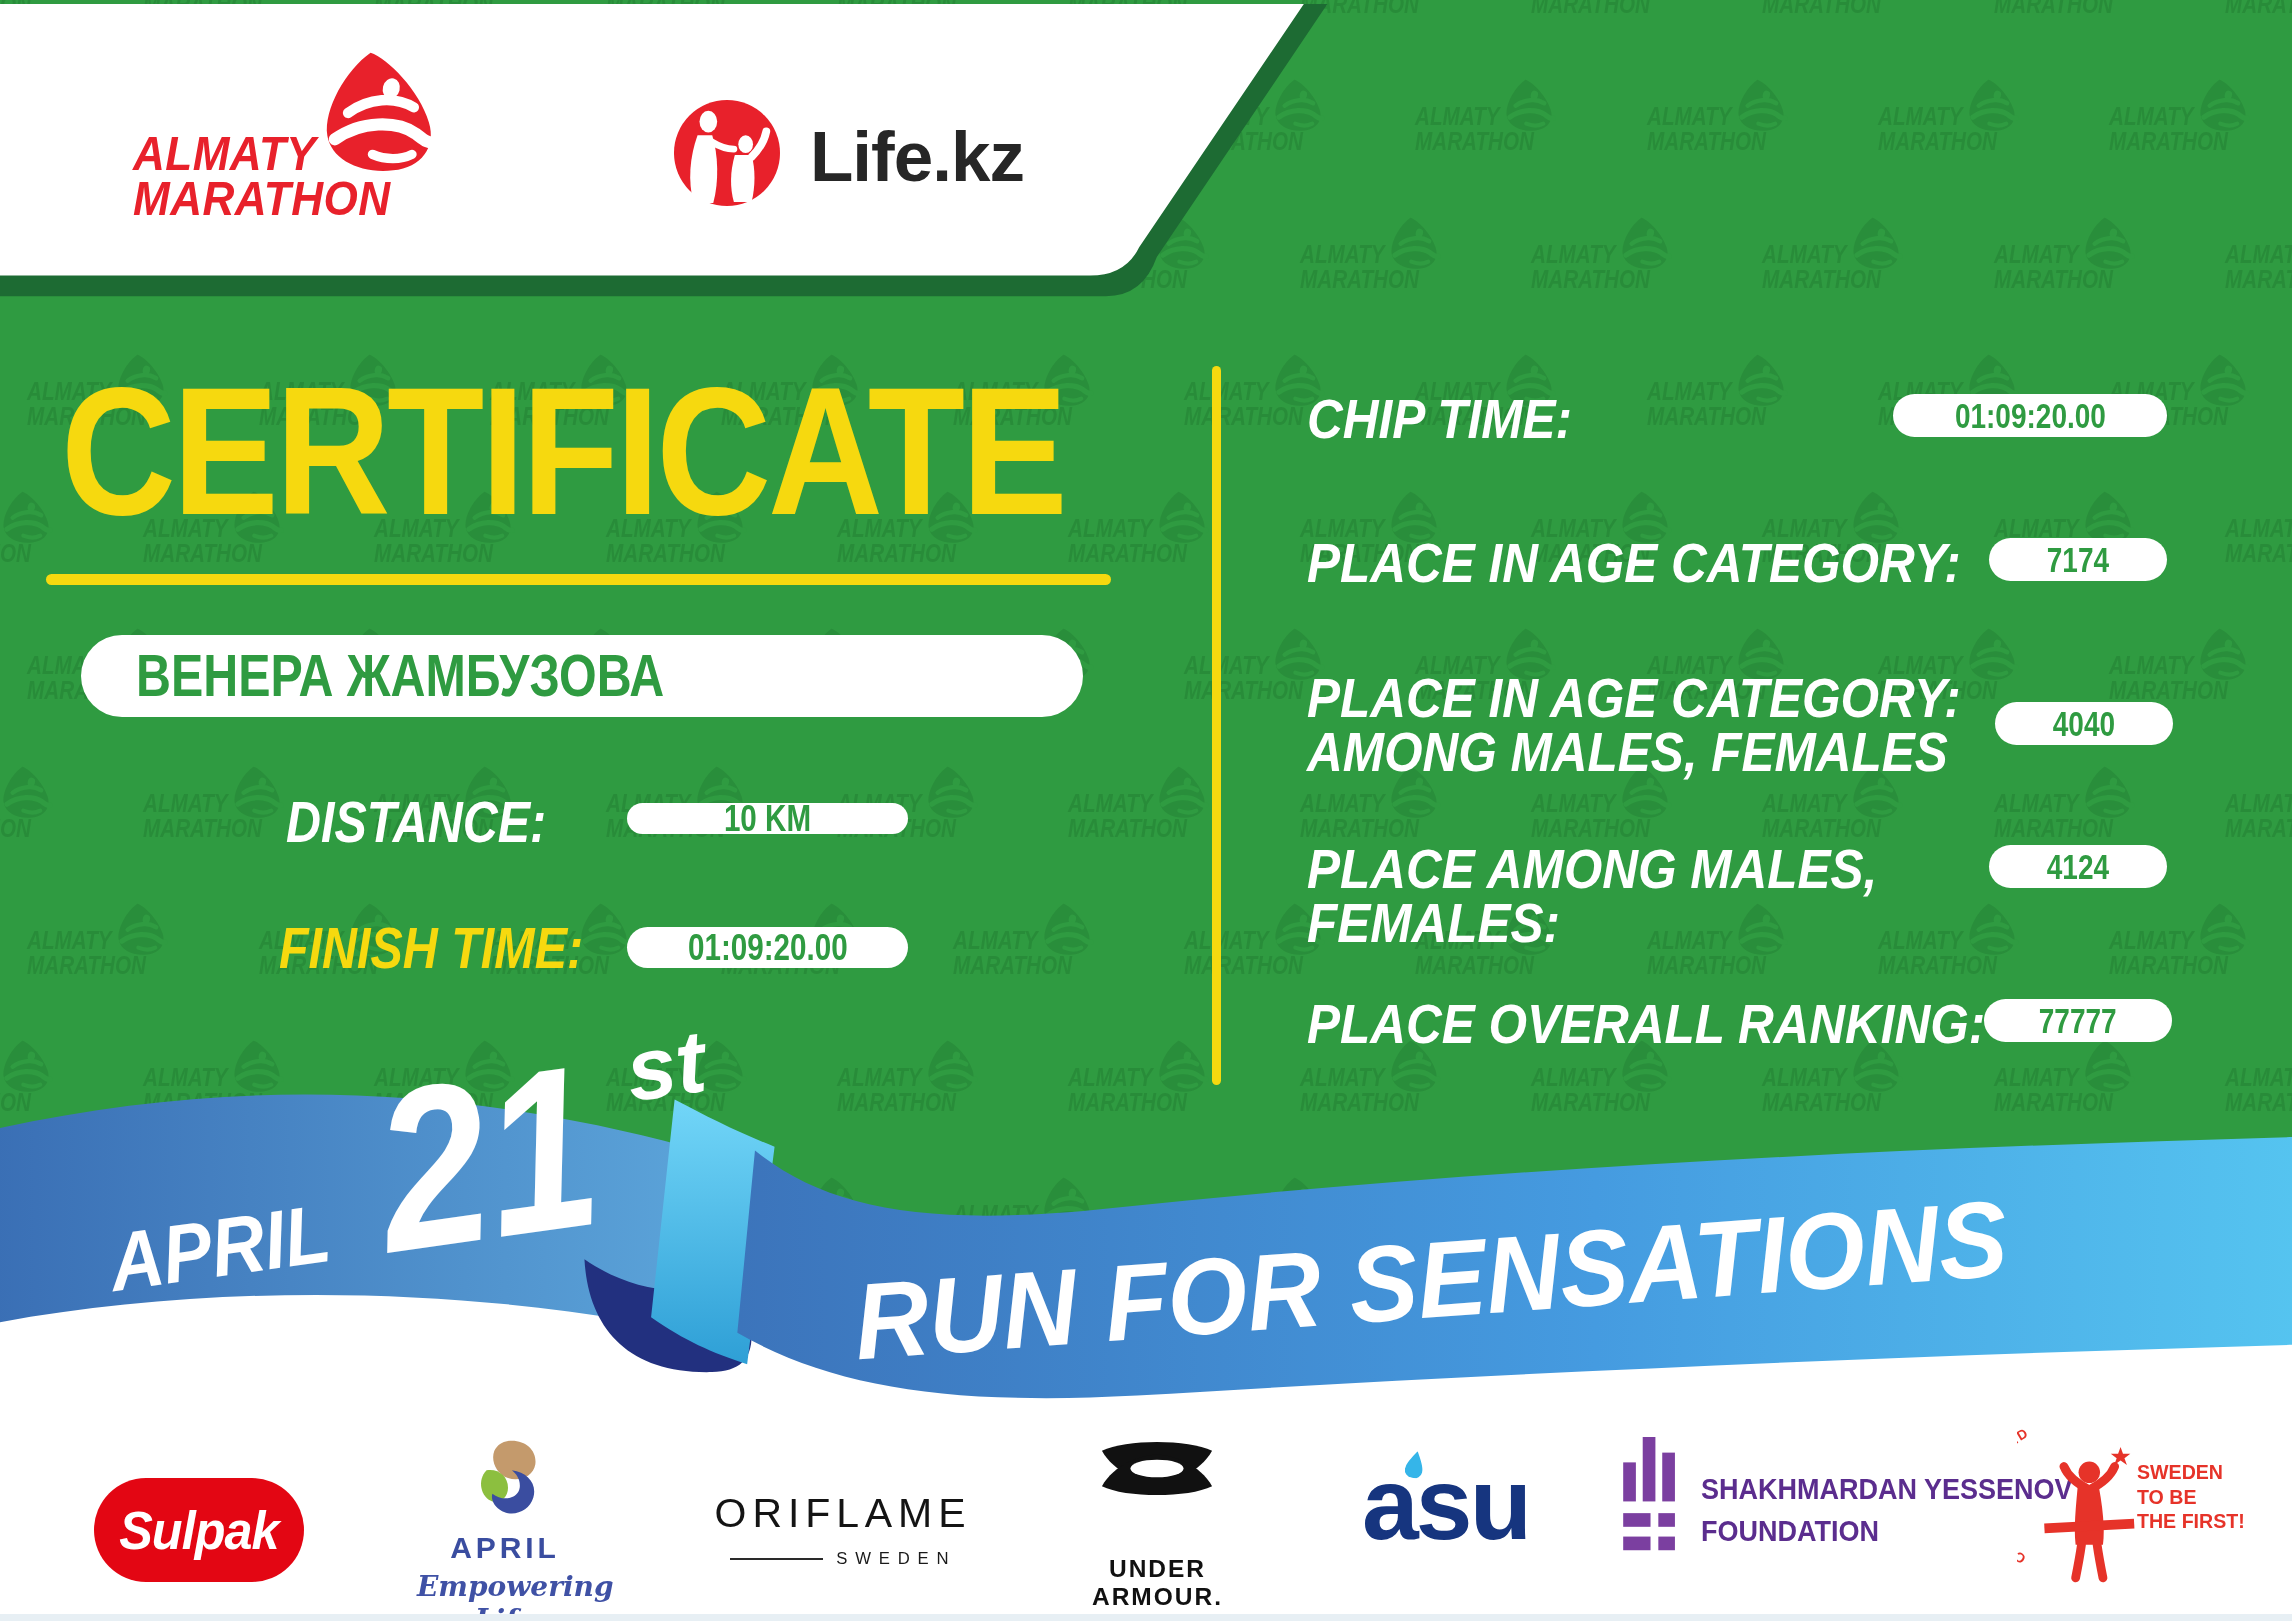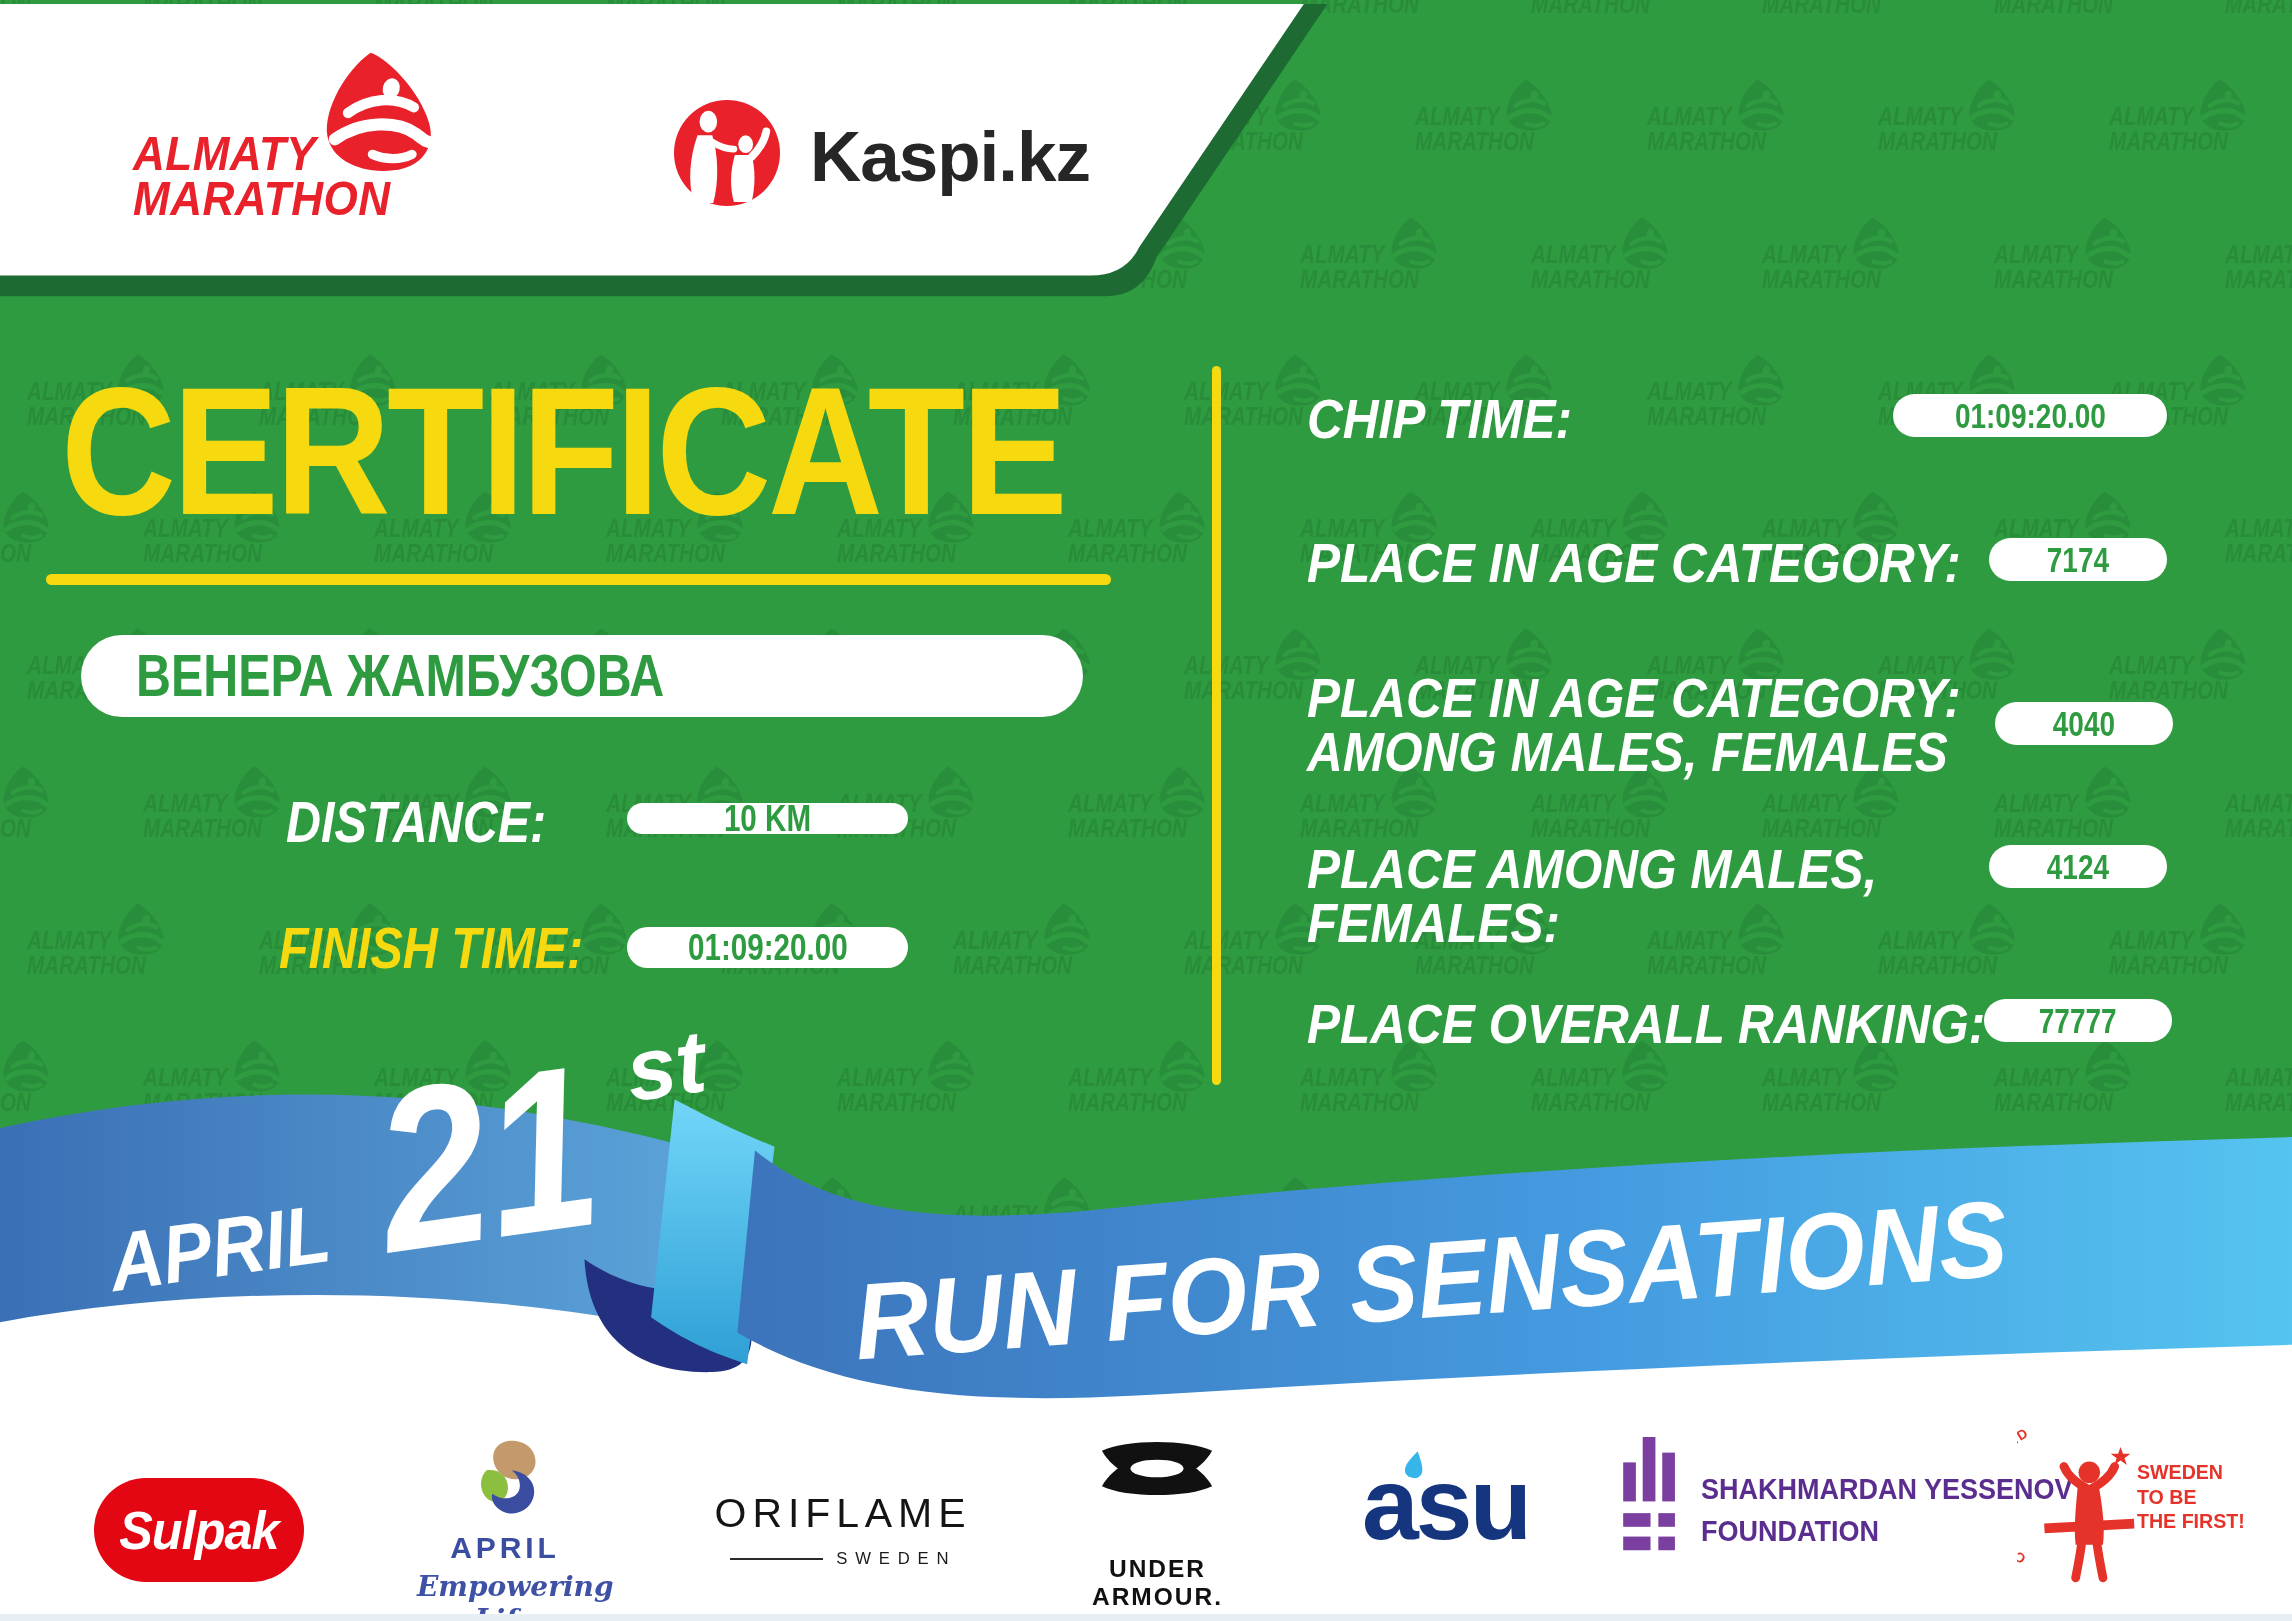--- a/index.html
+++ b/index.html
@@ -1355,21 +1355,21 @@
 
   <svg class="kaspi-icon" width="108" height="110" viewBox="0 0 110 112">
     <circle cx="55" cy="56" r="54" fill="#e8212b"></circle>
     <ellipse cx="36" cy="24" rx="9" ry="11" fill="#ffffff"></ellipse>
     <path d="M25 38 C17 60 15 85 21 107 L41 107 C47 85 46 58 40 38 Z" fill="#ffffff"></path>
     <ellipse cx="74" cy="47" rx="7.5" ry="9" fill="#ffffff"></ellipse>
     <path d="M63 58 C58 75 58 92 62 106 L80 106 C84 90 84 72 80 58 Z" fill="#ffffff"></path>
     <path d="M80 60 C88 52 93 44 95 34" stroke="#ffffff" stroke-width="8" fill="none" stroke-linecap="round"></path>
     <path d="M40 45 C48 50 55 52 62 52" stroke="#ffffff" stroke-width="7" fill="none" stroke-linecap="round"></path>
   </svg>
-  <div class="kaspi-text">Kaspi.kz</div>
+  <div class="kaspi-text">Life.kz</div>
 
   <div class="title"><span>CERTIFICATE</span></div>
   <div class="title-underline"></div>
 
   <div class="pill name-pill">
     <span class="val">ВЕНЕРА ЖАМБУЗОВА</span>
   </div>
 
   <div class="field-label distance-label">
       <span>DISTANCE:</span>

